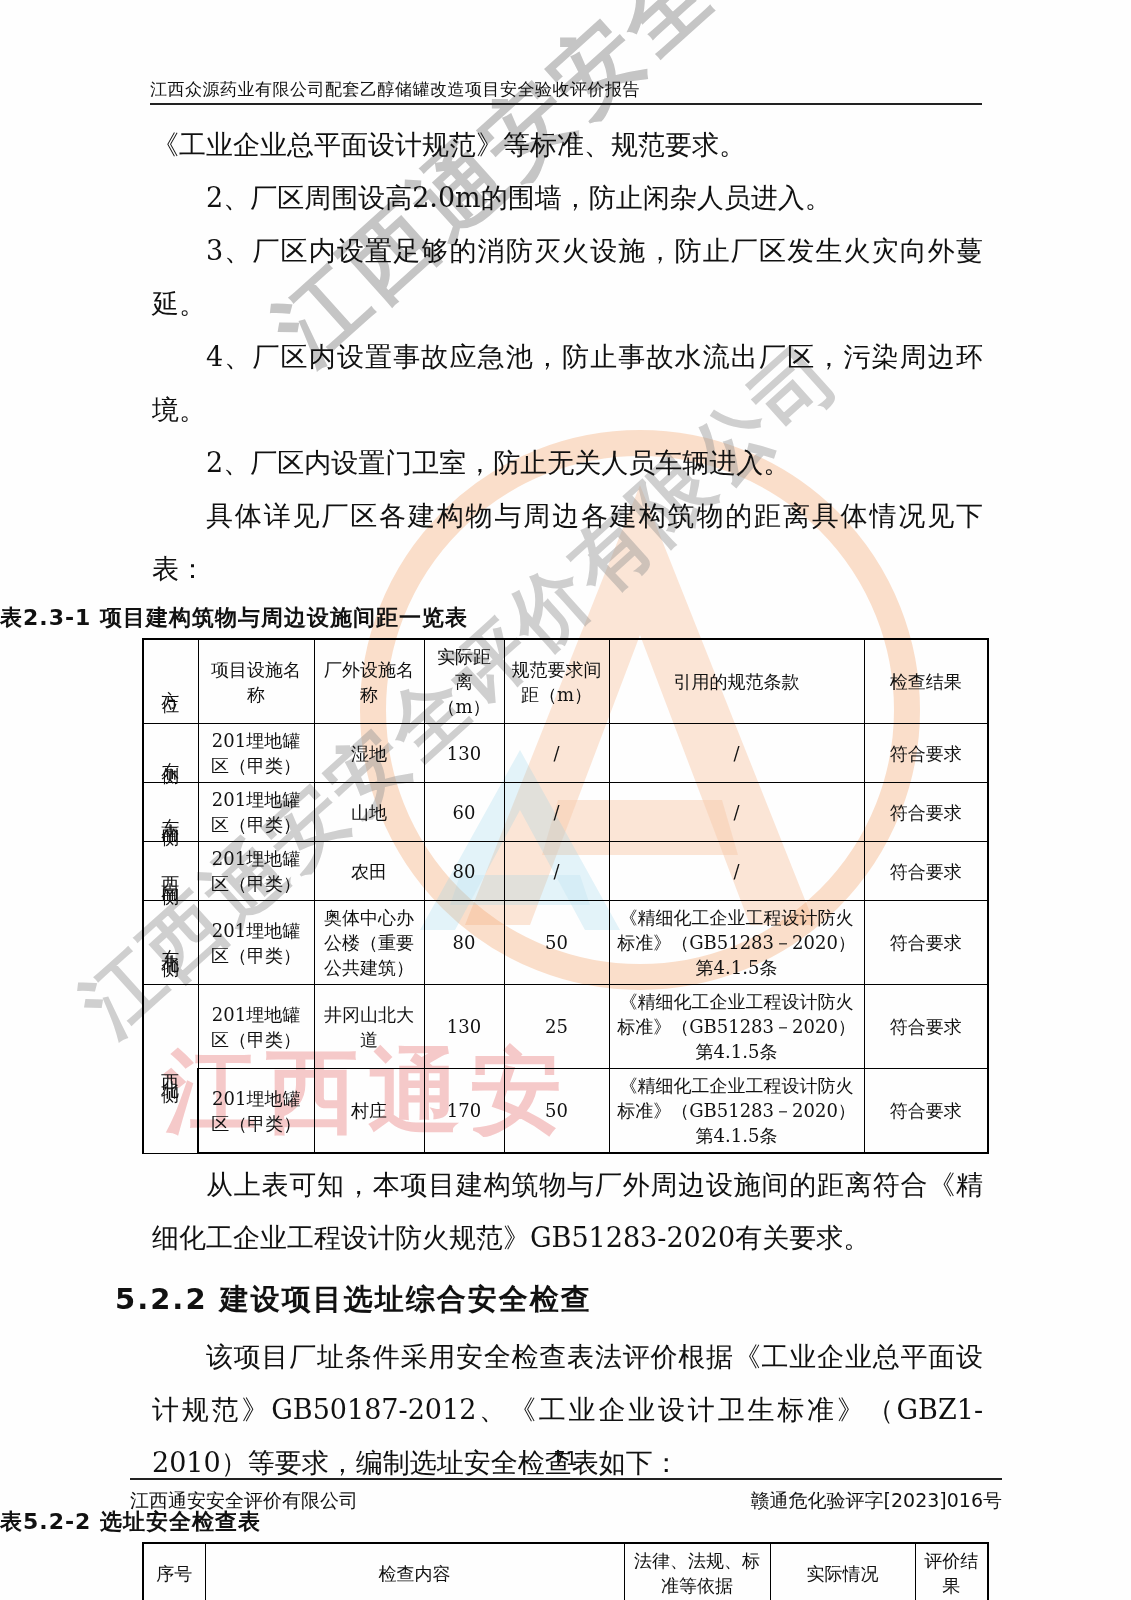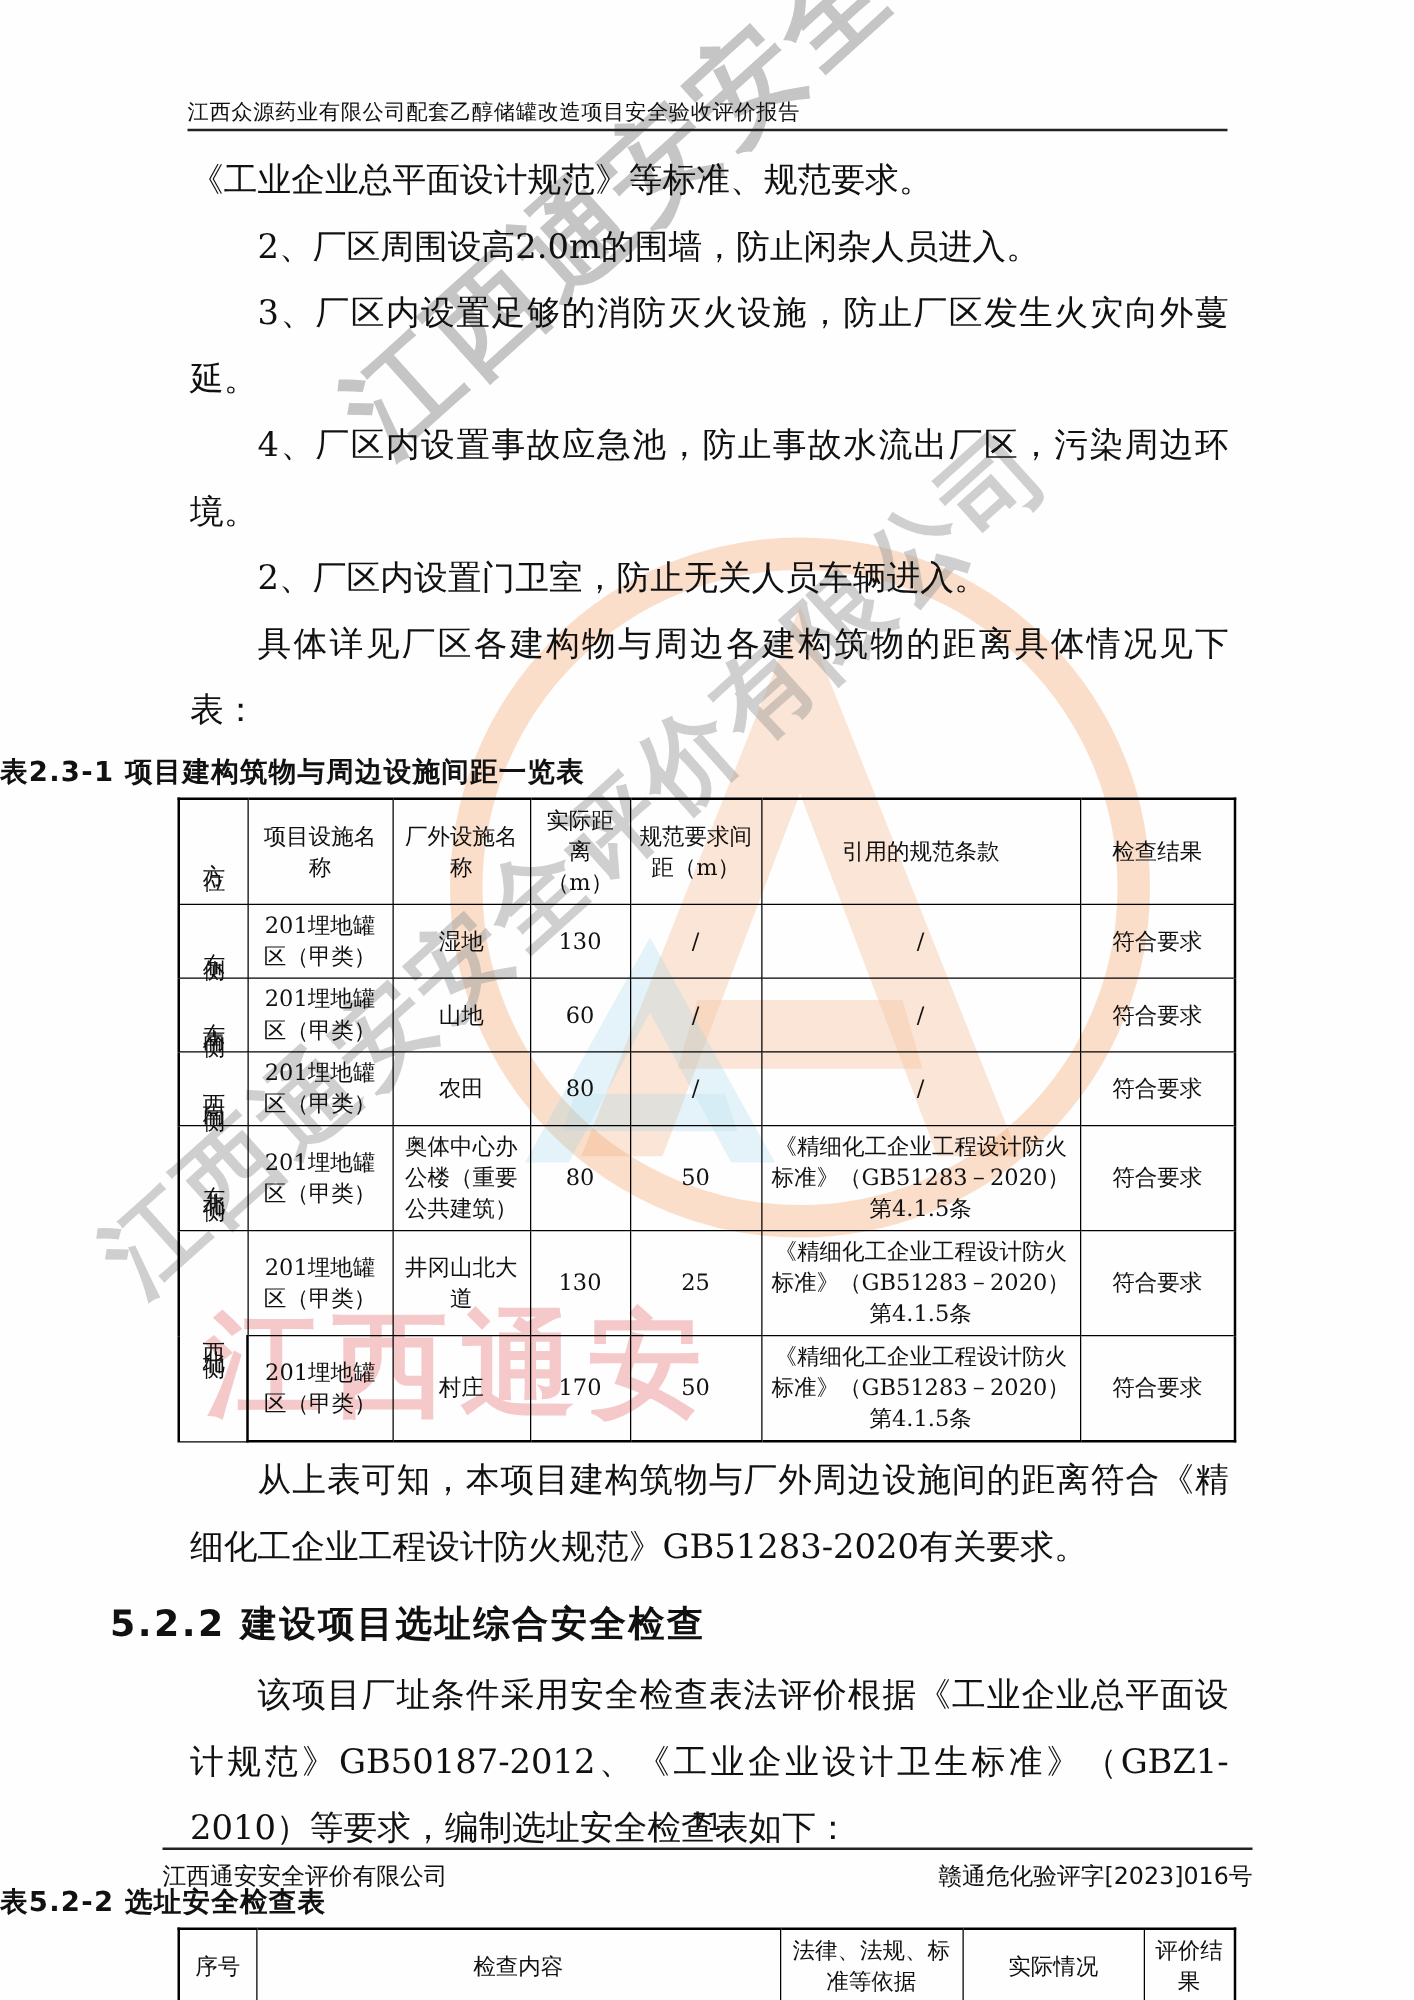--- a/index.html
+++ b/index.html
@@ -139,21 +139,21 @@
     height:auto;
   }
   td.hdrcell { font-size:18px; }
 
   .sect-h {
     font-family:"DejaVu Sans","Liberation Sans",sans-serif;
     font-weight:bold;
     font-size:29px;
     letter-spacing:2px;
     margin:16px 0 10px 0;
-    padding-left:88px;
+    padding-left:115px;
   }
 
   .pagenum {
     position:absolute; left:0; top:1447px; width:1131px;
     text-align:center; font-size:19px;
     font-family:"DejaVu Sans","Liberation Sans",sans-serif;
   }
   .ftr-rule {
     position:absolute; left:130px; top:1478px; width:872px;
     border-bottom:2px solid #222;

